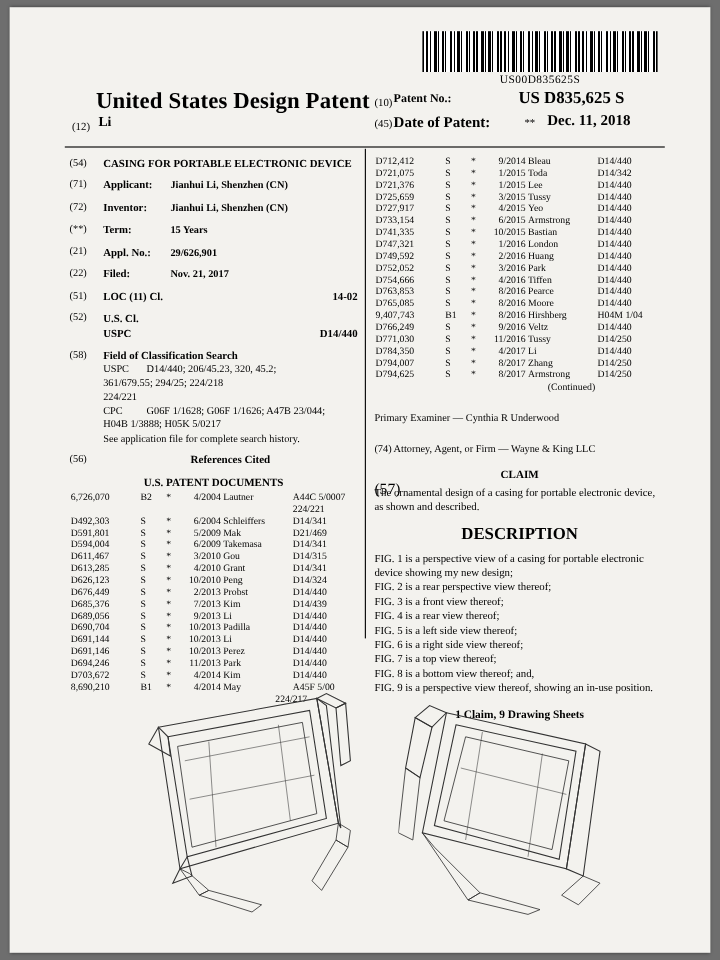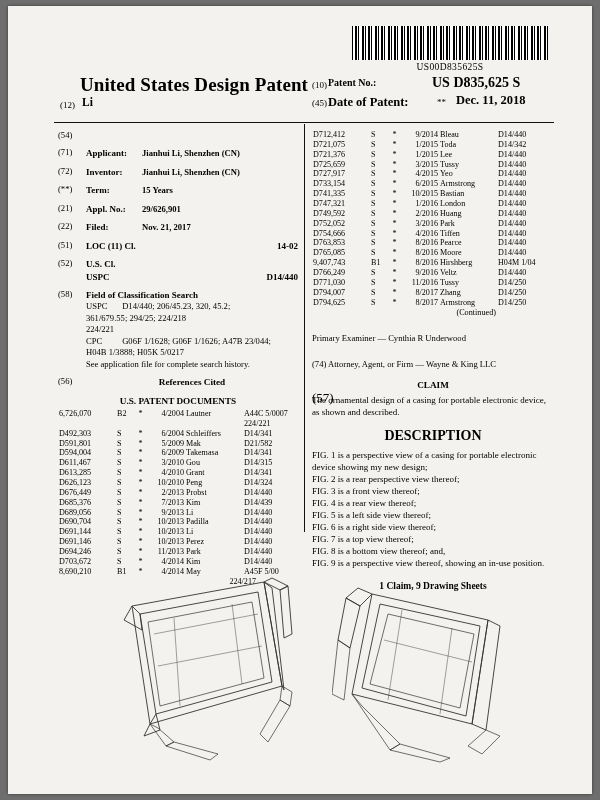--- a/index.html
+++ b/index.html
@@ -322,20 +322,21 @@
       <span class="date-value">Dec. 11, 2018</span>
     </div>
 
     <div class="rule r1"></div>
     <div class="vrule"></div>
 
     <div class="col-left">
 
       <div class="fld">
         <span class="code">(54)</span>
+        <span class="lbl">CASING FOR PORTABLE ELECTRONIC DEVICE</span>
       </div>
 
       <div class="fld">
         <span class="code">(71)</span>
         <span class="body">
           <span class="lbl-w">Applicant:</span><span class="name-bold">Jianhui Li, Shenzhen (CN)</span>
         </span>
       </div>
 
       <div class="fld">
@@ -438,21 +439,21 @@
               <td class="c-date">6/2004</td>
               <td class="c-name">Schleiffers</td>
               <td class="c-cls">D14/341</td>
             </tr>
           <tr>
               <td class="c-num">D591,801</td>
               <td class="c-kind">S</td>
               <td class="c-star">*</td>
               <td class="c-date">5/2009</td>
               <td class="c-name">Mak</td>
-              <td class="c-cls">D21/582</td>
+              <td class="c-cls">D21/469</td>
             </tr>
           <tr>
               <td class="c-num">D594,004</td>
               <td class="c-kind">S</td>
               <td class="c-star">*</td>
               <td class="c-date">6/2009</td>
               <td class="c-name">Takemasa</td>
               <td class="c-cls">D14/341</td>
             </tr>
           <tr>
@@ -680,20 +681,28 @@
               <td class="c-name">Veltz</td>
               <td class="c-cls">D14/440</td>
             </tr>
           <tr>
               <td class="c-num">D771,030</td>
               <td class="c-kind">S</td>
               <td class="c-star">*</td>
               <td class="c-date">11/2016</td>
               <td class="c-name">Tussy</td>
               <td class="c-cls">D14/250</td>
+            </tr>
+          <tr>
+              <td class="c-num">D784,350</td>
+              <td class="c-kind">S</td>
+              <td class="c-star">*</td>
+              <td class="c-date">4/2017</td>
+              <td class="c-name">Li</td>
+              <td class="c-cls">D14/440</td>
             </tr>
           <tr>
               <td class="c-num">D794,007</td>
               <td class="c-kind">S</td>
               <td class="c-star">*</td>
               <td class="c-date">8/2017</td>
               <td class="c-name">Zhang</td>
               <td class="c-cls">D14/250</td>
             </tr>
           <tr>

